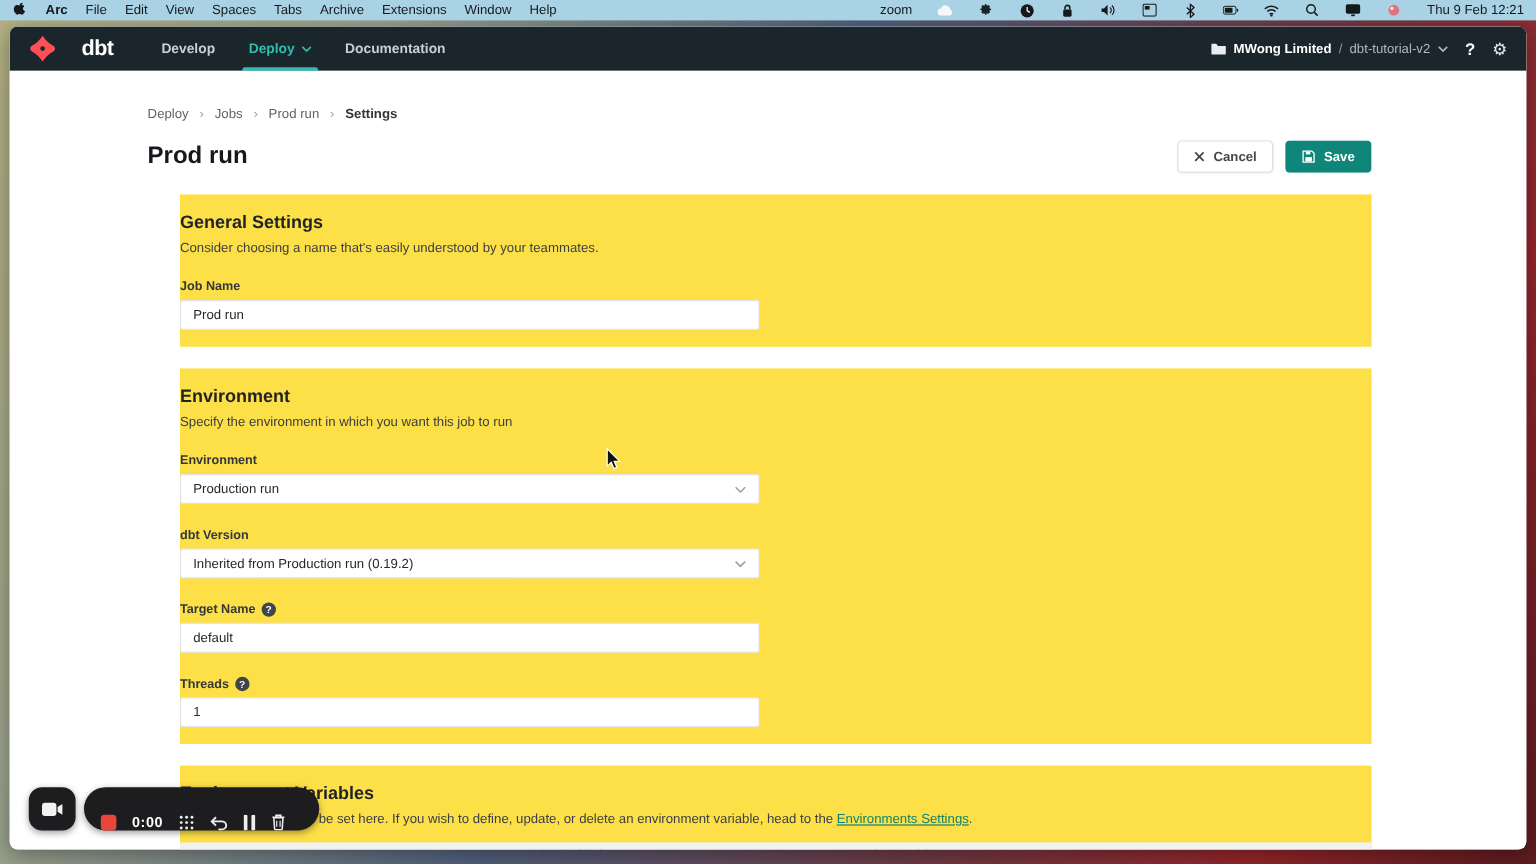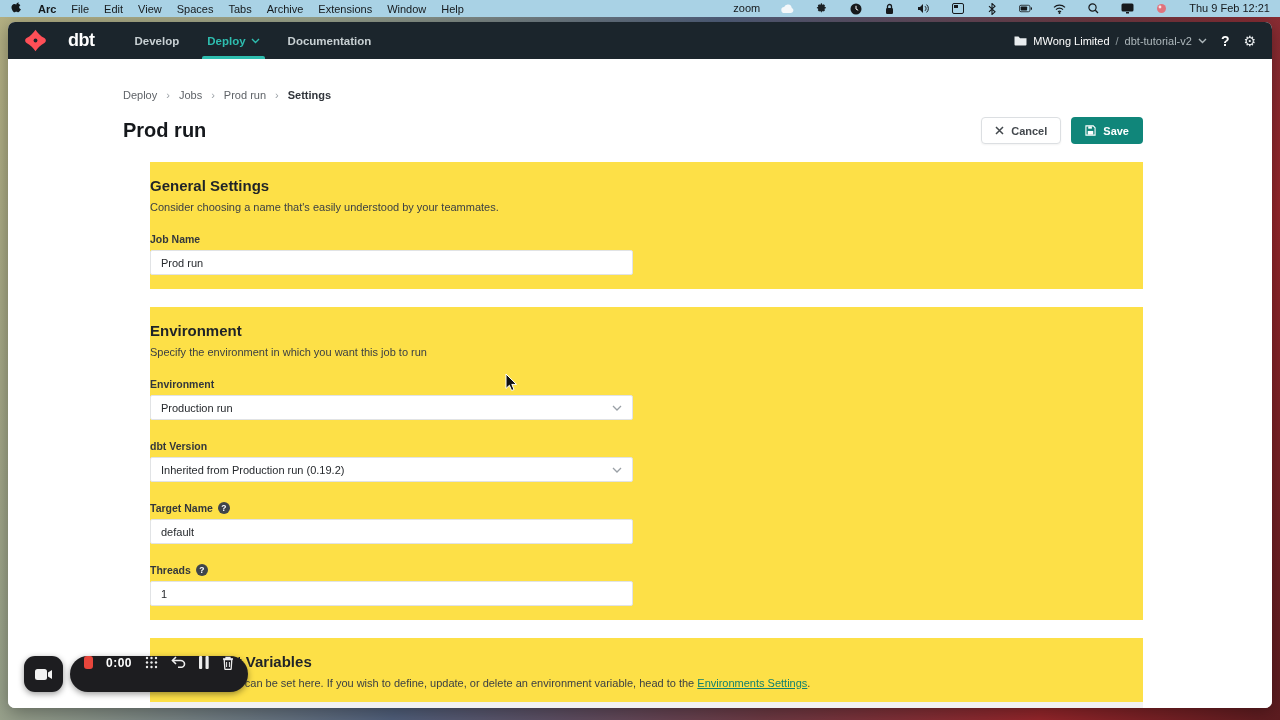--- a/index.html
+++ b/index.html
@@ -11,21 +11,21 @@
   }
   
   .menubar {
     position:absolute; top:0; left:0; right:0; height:17px;
     background:#a9d2e5; display:flex; align-items:center;
     padding:0 10px; font-size:11px; color:#15191c; z-index:40;
   }
   .mb-left { display:flex; align-items:center; gap:15px; }
   .mb-item { white-space:nowrap; }
   .mb-item.app { font-weight:bold; }
-  .mb-right { margin-left:auto; display:flex; gap:21px; }
+  .mb-right { margin-left:auto; display:flex; align-items:center; gap:21px; }
   .mb-icon { width:13px; height:13px; display:flex; align-items:center; justify-content:center; }
   .mb-icon svg { display:block; }
   .mb-clock { white-space:nowrap; }
   
   .window {
     position:absolute; left:8px; right:8px; top:22px; bottom:12px;
     border-radius:7px; overflow:hidden; background:#fff;
     box-shadow:0 4px 18px rgba(0,0,0,.35); z-index:10;
   }
   
@@ -40,21 +40,21 @@
     display:flex; align-items:center; gap:5px; padding:0 14px;
     position:relative; cursor:pointer;
   }
   .nav-item.active { color:#2ebdaf; }
   .nav-item.active::after {
     content:""; position:absolute; left:9px; right:9px; bottom:0; height:3px;
     background:#2ebdaf; border-radius:2px 2px 0 0;
   }
   .nav-right { margin-left:auto; display:flex; align-items:center; gap:14px; }
   .account-picker { display:flex; align-items:center; gap:6px; font-size:11px; cursor:pointer; }
-  .account-name { color:#fff; font-weight:normal; }
+  .account-name { color:#fff; font-weight:bold; }
   .account-sep  { color:#8b969b; }
   .project-name { color:#aeb8bc; }
   .nav-help { color:#fff; font-size:14px; font-weight:bold; cursor:pointer; }
   .nav-gear { color:#e8ecee; font-size:14px; cursor:pointer; line-height:1; }
   
   .page-scroll { position:absolute; top:37px; left:0; right:0; bottom:0; background:#fff; overflow:hidden; }
   .page { margin:0 129px 0 115px; }
   .breadcrumb { margin-top:30px; display:flex; align-items:center; gap:9px; font-size:11px; color:#5f6368; }
   .crumb { cursor:pointer; }
   .crumb.current { font-weight:bold; color:#30343a; }
@@ -87,22 +87,22 @@
   .col-head { position:absolute; top:5px; font-size:10px; font-weight:bold; color:#55595e; }
   .col-inherited { left:293px; }
   .col-override { left:567px; }
   
   .rec-cam {
     position:absolute; left:24px; top:656px; width:39px; height:36px; z-index:50;
     background:#1d1d20; border-radius:11px; display:flex; align-items:center; justify-content:center;
     box-shadow:0 2px 6px rgba(0,0,0,.4); cursor:pointer;
   }
   .rec-pill {
-    position:absolute; left:70px; top:656px; width:178px; height:36px; z-index:50;
-    background:#1d1d20; border-radius:18px; display:flex; align-items:flex-start;
+    position:absolute; left:70px; top:656px; width:196px; height:36px; z-index:50;
+    background:#1d1d20; border-radius:18px; display:flex; align-items:flex-end;
     gap:13px; padding:0 14px; box-shadow:0 2px 6px rgba(0,0,0,.4);
   }
   .rec-stop { width:13px; height:13px; background:#e8463c; border-radius:3px; cursor:pointer; }
   .rec-time { color:#fff; font-size:12px; font-weight:bold; letter-spacing:.5px; }
   .rec-icon { display:flex; align-items:center; justify-content:center; cursor:pointer; }
   
   .cursor { position:absolute; left:505px; top:373px; z-index:60; pointer-events:none; }
 </style>
 </head>
 <body>

